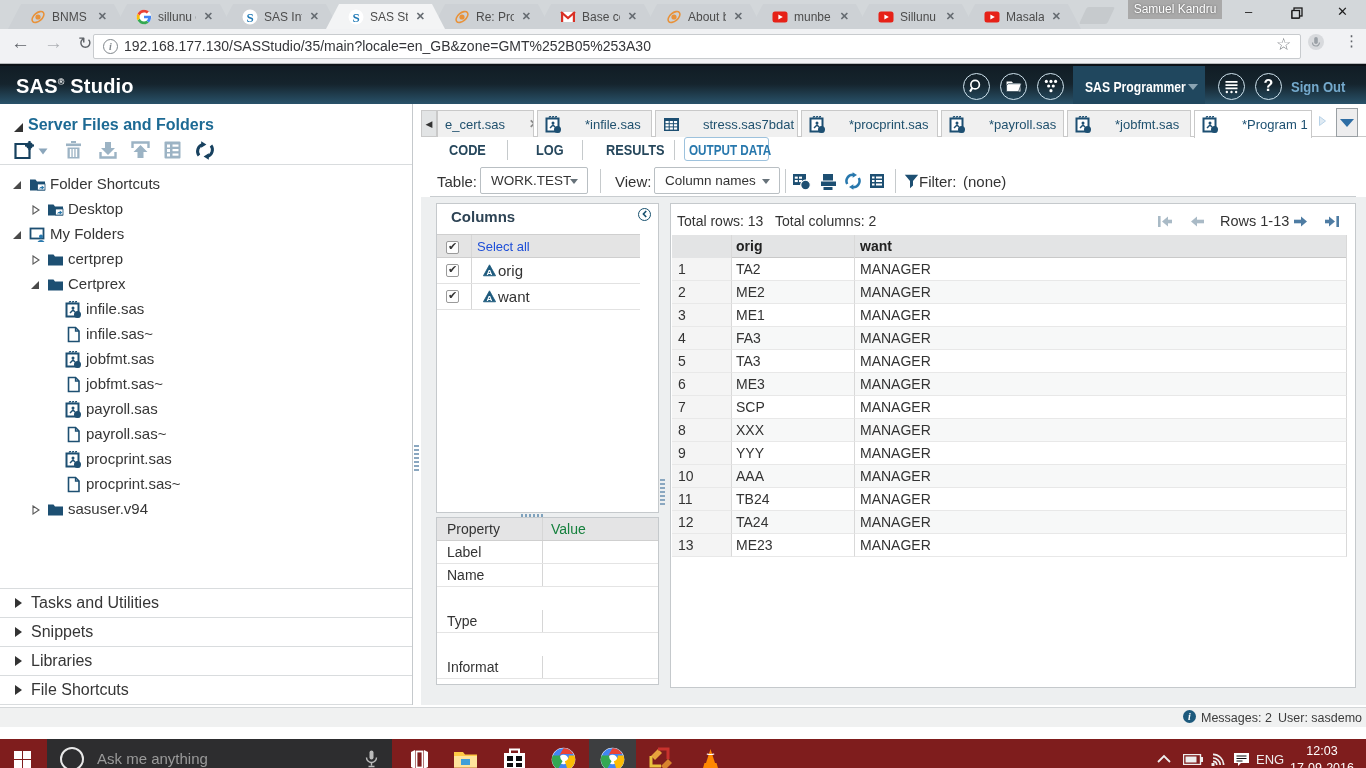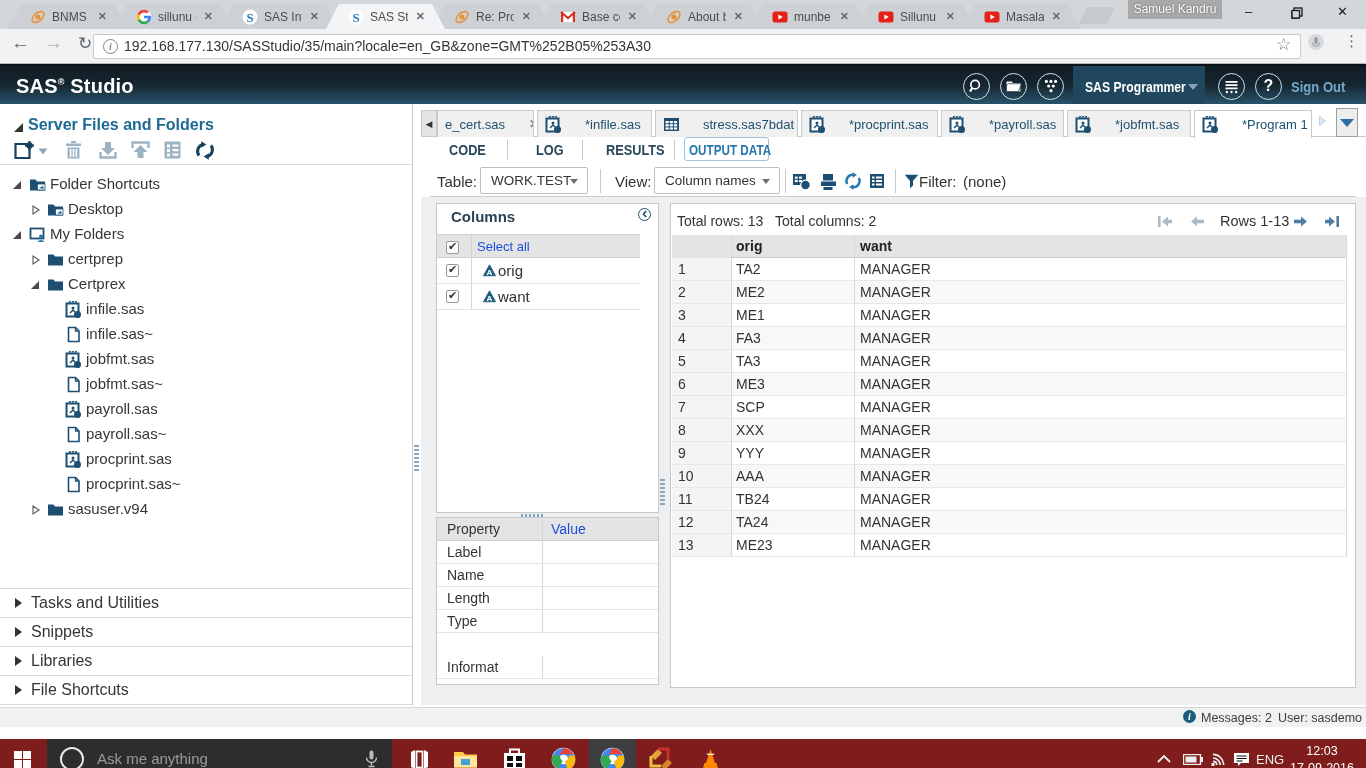--- a/index.html
+++ b/index.html
@@ -93,21 +93,21 @@
 .colrow .ctext { position:absolute; left:40px; top:4px; font-size:13px; color:#1d4ed8; }
 .varico { position:absolute; left:46px; top:6px; }
 .colrow .ctext2 { position:absolute; left:61px; top:4px; font-size:15px; color:#333; }
 #colsplit { position:absolute; left:84px; top:310px; width:22px; height:4px; background:repeating-linear-gradient(90deg,#7fa2bd 0 2px, transparent 2px 4px); }
 
 
 #proptable { position:absolute; left:15px; top:320px; width:223px; height:168px; background:#fff; border:1px solid #c5c9cc; }
 .prow { position:absolute; left:0; width:221px; height:23px; border-bottom:1px solid #e4e4e4; }
 .prow.phdr { background:#e4e4e5; border-bottom:1px solid #cfcfcf; }
 .prow .pc1 { position:absolute; left:10px; top:3px; font-size:14px; color:#333; }
-.prow .pc2 { position:absolute; left:114px; top:3px; font-size:14px; color:#1d4ed8; }
+.prow .pc2 { position:absolute; left:114px; top:3px; font-size:14px; color:#15803d; }
 .prow .pvsep { position:absolute; left:105px; top:0; width:1px; height:100%; background:#d6d6d6; }
 
 
 #datapanel { position:absolute; left:249px; top:6px; width:686px; height:485px; background:#fff; border:1px solid #c5c9cc; }
 #dp-info { position:absolute; left:6px; top:9px; font-size:14px; color:#333; }
 #dp-pager { position:absolute; left:549px; top:9px; font-size:14.5px; color:#333; }
 #dtable { position:absolute; left:1px; top:31px; width:675px; }
 .drow { position:absolute; left:0; width:675px; height:23px; }
 .drow .c0 { position:absolute; left:0; top:0; width:60px; height:23px; background:#f4f4f4; border-right:1px solid #d9d9d9; font-size:14px; color:#333; padding:3px 0 0 6px; }
 .drow .c1 { position:absolute; left:60px; top:0; width:123px; height:23px; border-right:1px solid #d9d9d9; font-size:14px; color:#333; padding:3px 0 0 4px; }
@@ -625,24 +625,20 @@
               <span class="pc2">Value</span>
             </div>
         <div class="prow" style="top:23px;">
               <span class="pc1">Label</span>
               <span class="pvsep"></span>
             </div>
         <div class="prow" style="top:46px;">
               <span class="pc1">Name</span>
               <span class="pvsep"></span>
             </div>
-        <div class="prow" style="top:69px;">
-              <span class="pc1">Length</span>
-              <span class="pvsep"></span>
-            </div>
         <div class="prow" style="top:92px;">
               <span class="pc1">Type</span>
               <span class="pvsep"></span>
             </div>
         <div class="prow" style="top:138px;">
               <span class="pc1">Informat</span>
               <span class="pvsep"></span>
             </div>
       </div>
       <div id="datapanel">

